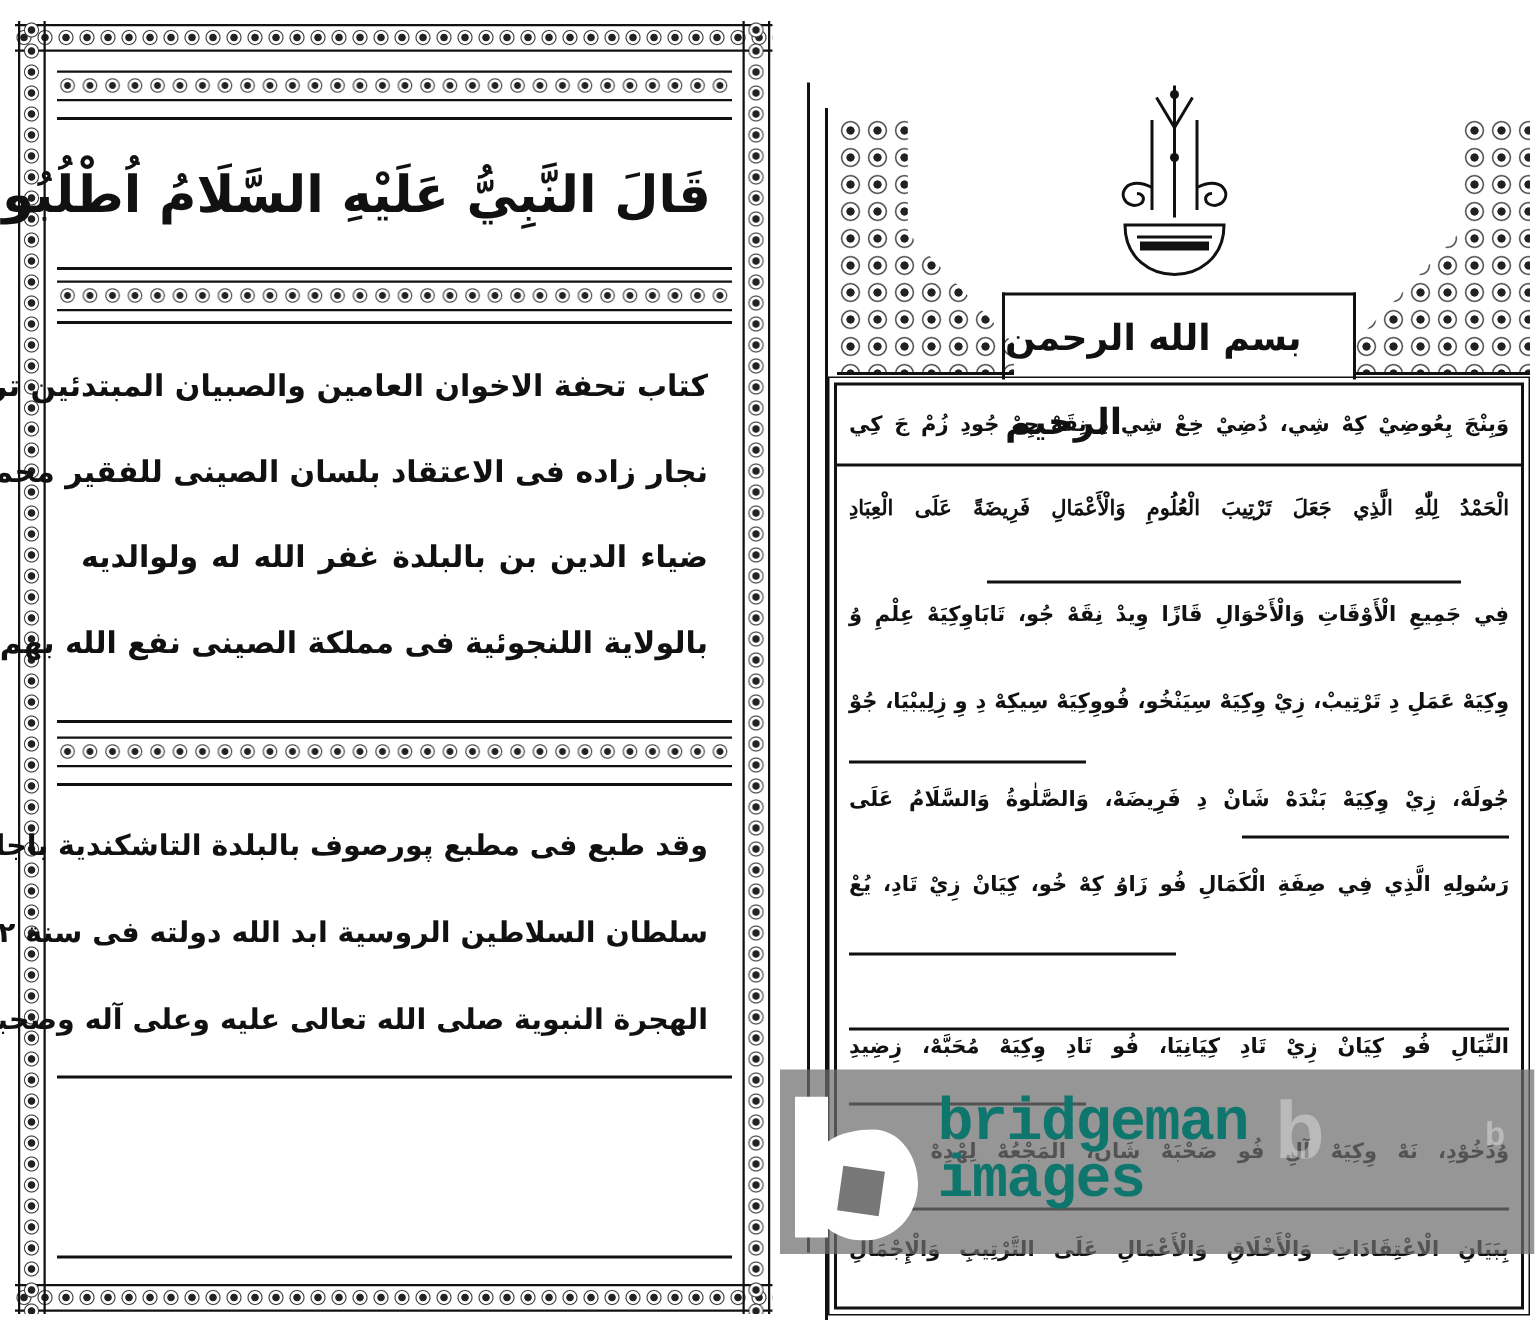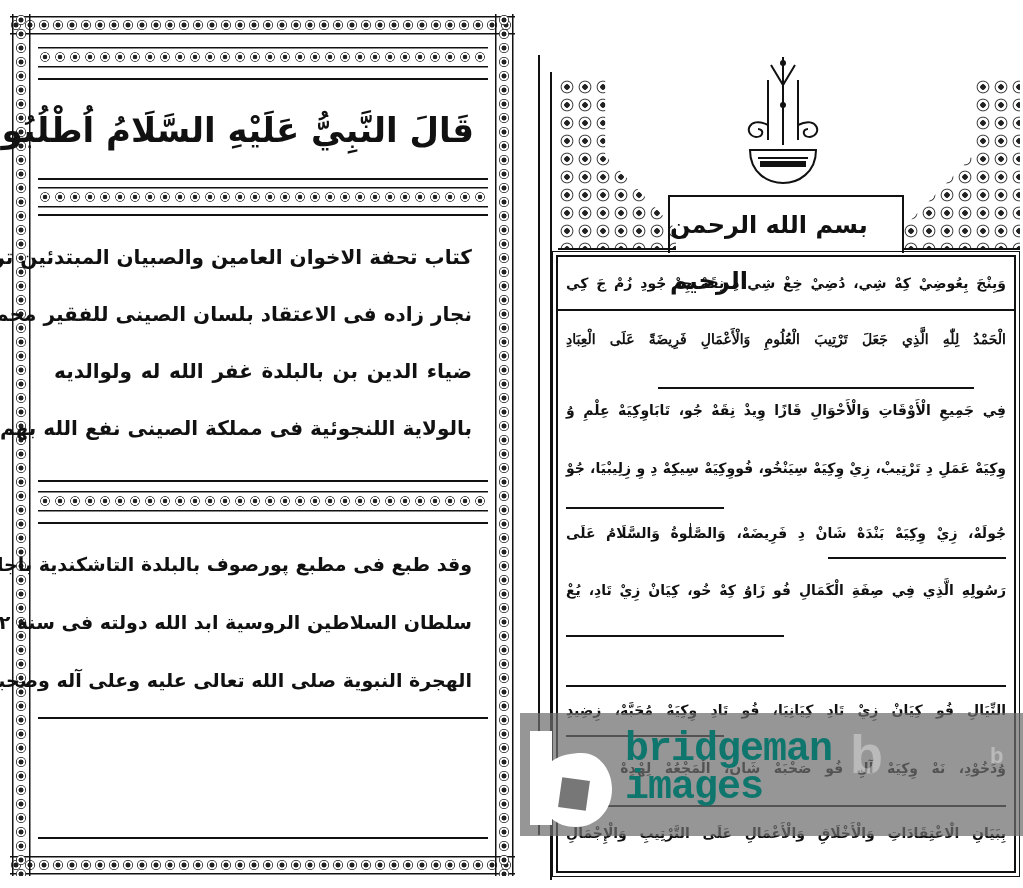--- a/index.html
+++ b/index.html
@@ -135,21 +135,21 @@
     <div class="rp-rule" style="top:428px;left:8px;right:8px;"></div>
     <div class="rp-rule" style="top:478px;left:8px;right:290px;"></div>
     <div class="rp-rule" style="top:548px;left:8px;right:8px;"></div>
 
     <div class="ar rp-line" style="top:5px;line-height:42px;">وَبِنْجَ بِعُوضِيْ كِهْ شِي، دُضِيْ خِعْ شِي دِ نِقَهْ جِهْ جُودِ زُمْ جَ كِي</div>
     <div class="ar rp-line" style="top:62px;line-height:42px;font-family:Liberation Serif, serif;">الْحَمْدُ لِلّٰهِ الَّذِي جَعَلَ تَرْتِيبَ الْعُلُومِ وَالْأَعْمَالِ فَرِيضَةً عَلَى الْعِبَادِ</div>
     <div class="ar rp-line" style="top:132px;line-height:42px;">فِي جَمِيعِ الْأَوْقَاتِ وَالْأَحْوَالِ قَازًا وِيدْ نِقَهْ جُو، تَابَاوِكِيَهْ عِلْمِ وُ</div>
     <div class="ar rp-line" style="top:190px;line-height:42px;">وِكِيَهْ عَمَلِ دِ تَرْتِيبْ، زِيْ وِكِيَهْ سِيَنْخُو، فُووِكِيَهْ سِيكِهْ دِ وِ زِلِيبْيَا، جُوْ</div>
     <div class="ar rp-line" style="top:312px;line-height:42px;">رَسُولِهِ الَّذِي فِي صِفَةِ الْكَمَالِ فُو زَاوُ كِهْ خُو، كِيَانْ زِيْ تَادِ، يُعْ</div>
     <div class="ar rp-line" style="top:255px;line-height:42px;">جُولَهْ، زِيْ وِكِيَهْ بَنْدَهْ شَانْ دِ فَرِيضَهْ، وَالصَّلٰوةُ وَالسَّلَامُ عَلَى</div>
-    <div class="ar rp-line" style="top:432px;line-height:42px;">النِّيَالِ فُو كِيَانْ زِيْ تَادِ كِيَانِيَا، فُو تَادِ وِكِيَهْ مُحَبَّهْ، زِضِيدِ</div>
+    <div class="ar rp-line" style="top:420px;line-height:42px;">النِّيَالِ فُو كِيَانْ زِيْ تَادِ كِيَانِيَا، فُو تَادِ وِكِيَهْ مُحَبَّهْ، زِضِيدِ</div>
     <div class="ar rp-line" style="top:490px;line-height:42px;">وُدَخُوْدِ، نَهْ وِكِيَهْ آلِ فُو صَحْبَهْ شَانْ، الْمَجْعُهْ لِهْدِهْ رِسَالَهْ</div>
     <div class="ar rp-line" style="top:555px;line-height:42px;">بِبَيَانِ الْاعْتِقَادَاتِ وَالْأَخْلَاقِ وَالْأَعْمَالِ عَلَى التَّرْتِيبِ وَالْإِجْمَالِ</div>
   </div>
 </div>
 
 <div class="watermark">
   <svg class="wm-logo" viewBox="0 0 82 96">
     <path d="M0 0 H22 V30 C30 24 42 22 52 22 C70 22 82 40 82 58 C82 80 66 96 46 96 C36 96 28 93 22 88 V94 H0 Z" fill="#fff"></path>
     <rect x="30" y="48" width="28" height="30" fill="#777" transform="rotate(8 44 63)"></rect>
   </svg>

